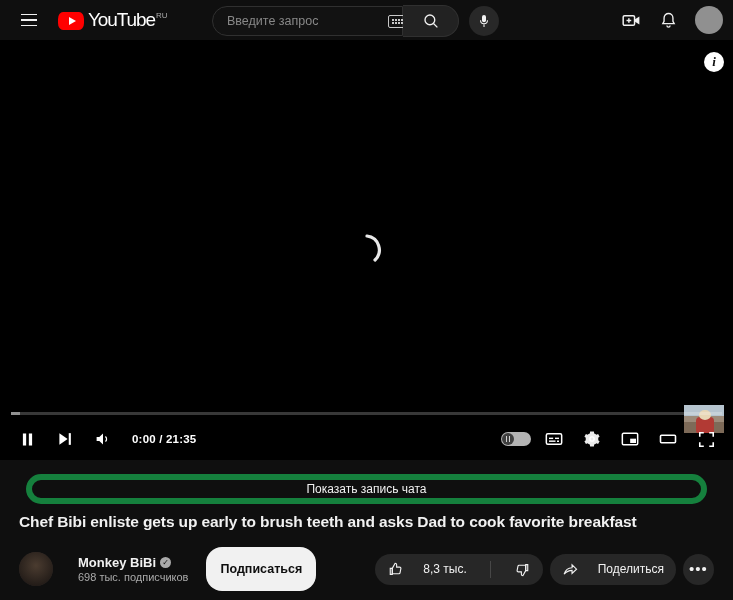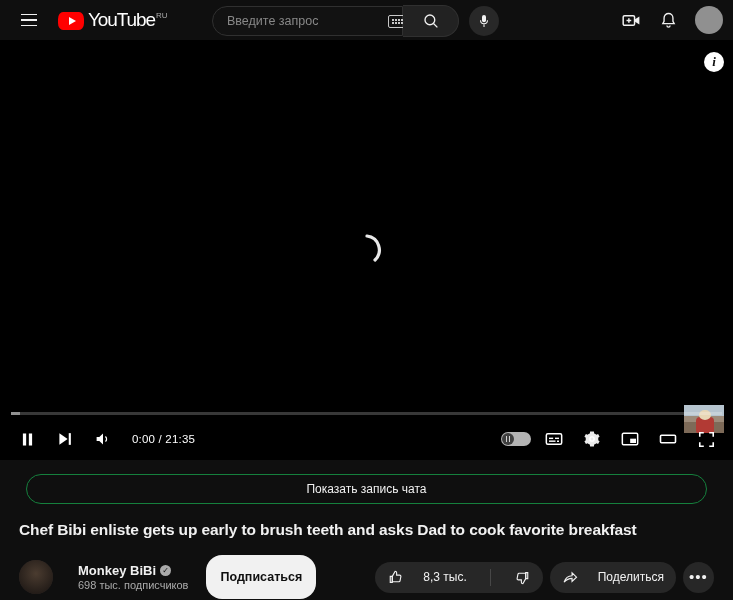--- a/index.html
+++ b/index.html
@@ -155,20 +155,21 @@
   }
   .progress-played {
     position: absolute; left: 0; top: 0; height: 100%;
     width: 0%; background: #ff0000;
   }
 
   .ctrl-bar {
     position: absolute; left: 0; right: 0; bottom: 0;
     height: 42px; display: flex; align-items: center;
     padding: 0 8px;
+    font-weight: bold;
   }
   .ctrl-left, .ctrl-right { display: flex; align-items: center; }
   .ctrl-right { margin-left: auto; }
   .cbtn {
     width: 38px; height: 38px;
     display: flex; align-items: center; justify-content: center;
     cursor: pointer;
   }
   .time-label {
     color: #fff; font-size: 11.5px; margin-left: 10px;
@@ -187,30 +188,30 @@
   .autoplay-knob i { display:block; width:1.6px; height:6px; background:#d0d0d0; }
 
   
   #below {
     padding: 0 14px;
     background: #0f0f0f;
   }
   .chat-replay-btn {
     margin: 14px 12px 0 12px;
     height: 30px;
-    border: 1px solid #15803d;
+    border: 6px solid #15803d;
     border-radius: 16px;
     display: flex; align-items: center; justify-content: center;
     font-size: 12px; color: #f1f1f1; cursor: pointer;
     background: transparent;
     font-family: "Liberation Sans", sans-serif;
     width: calc(100% - 24px);
   }
   .video-title {
-    margin-top: 16px; padding: 0 5px;
+    margin-top: 8px; padding: 0 5px;
     font-size: 15.5px; font-weight: bold; color: #f1f1f1;
     line-height: 20px; letter-spacing: -0.1px;
   }
 
   .owner-row {
     margin-top: 15px; padding: 0 5px;
     display: flex; align-items: center;
   }
   .channel-avatar {
     width: 34px; height: 34px; border-radius: 50%;

